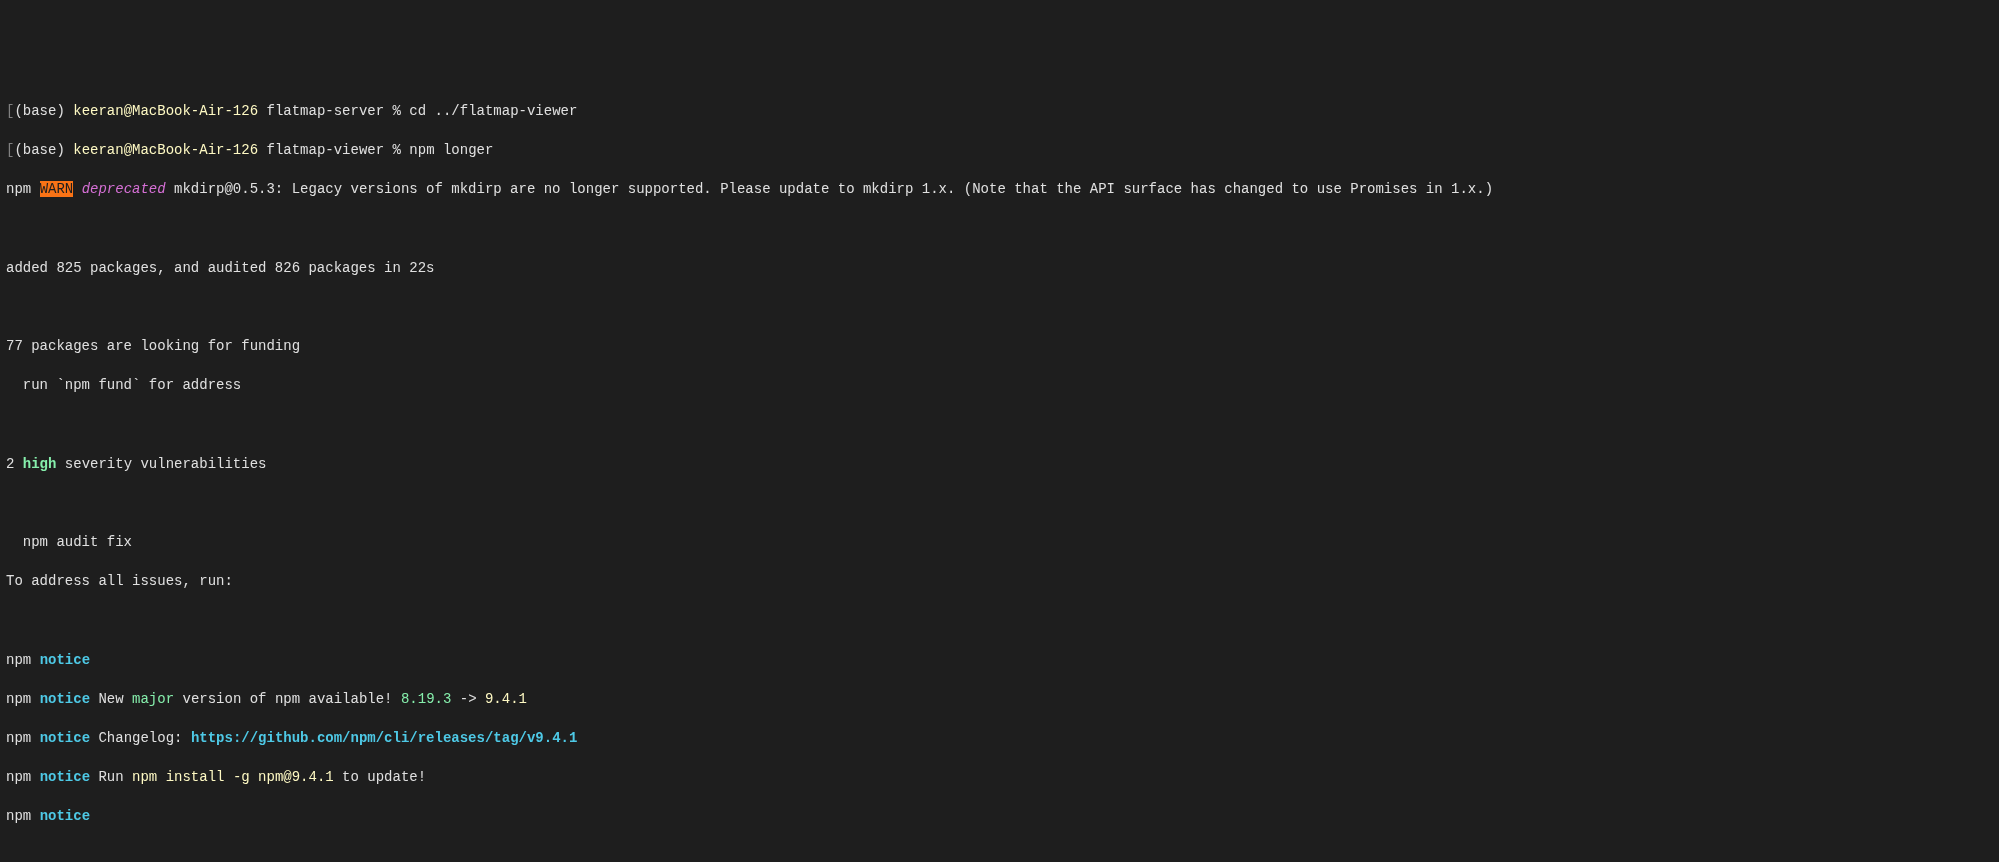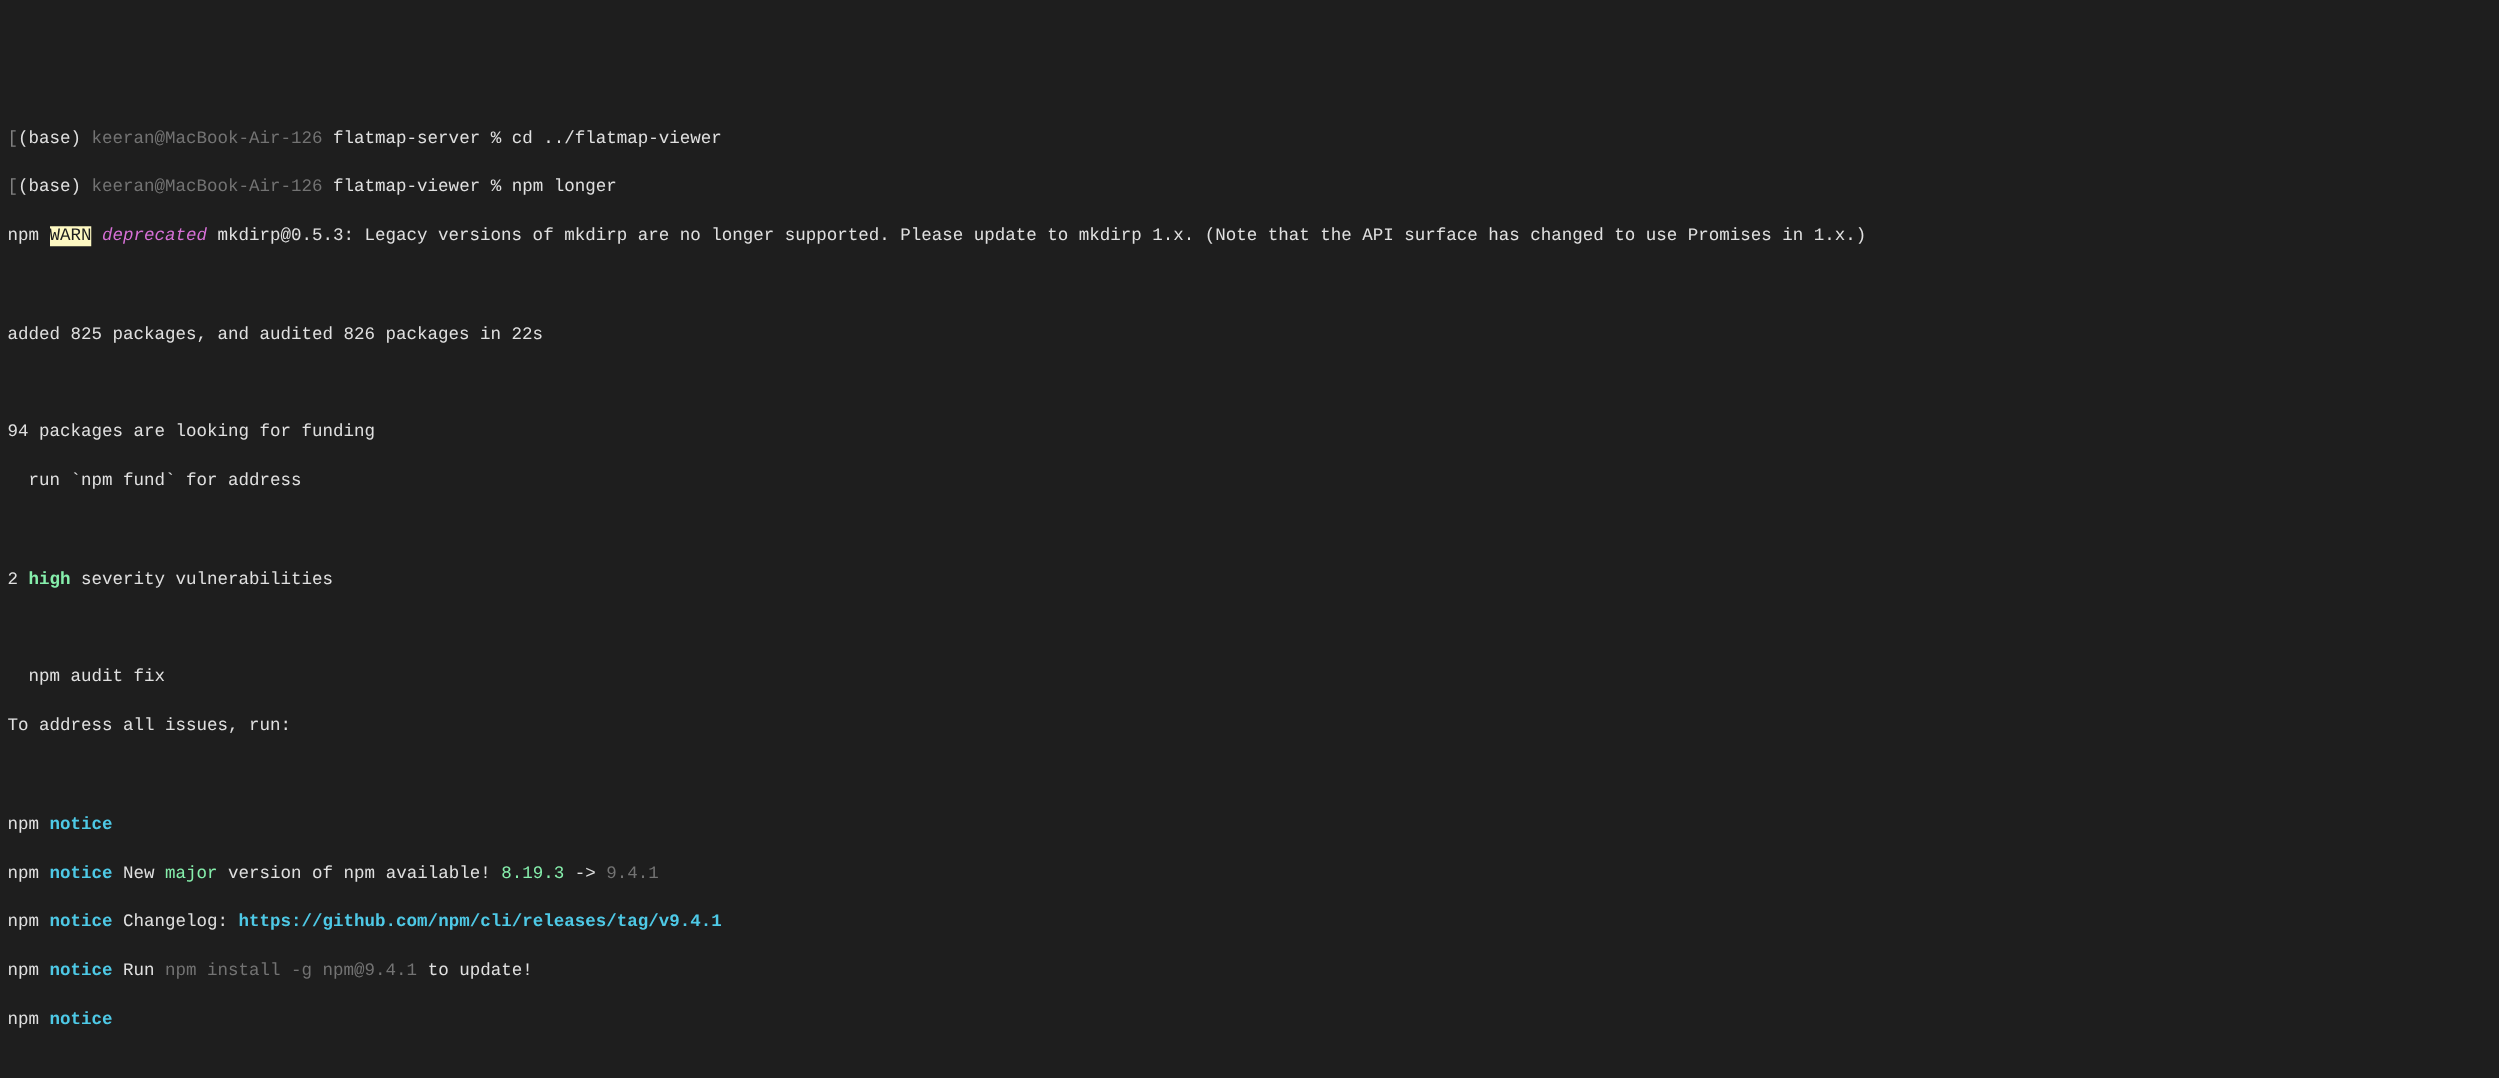--- a/index.html
+++ b/index.html
@@ -9,40 +9,40 @@
     font-family: 'Menlo', 'Monaco', 'Courier New', monospace;
     font-size: 14px;
     line-height: 1.4;
     padding: 4px 6px;
     white-space: pre;
     overflow-x: auto;
     min-width: 1999px;
   }
   .ln { display: block; }
   .dim { color: #808080; }
-  .green { color: #737373; }
+  .green { color: #fef9c3; }
   .cyan { color: #4ec9e6; font-weight: bold; }
   .red { color: #86efac; }
   .magenta { color: #d670d6; font-style: italic; }
-  .yellow-bg { background: #fef9c3; color: #1e1e1e; }
+  .yellow-bg { background: #f97316; color: #1e1e1e; }
   .bold { font-weight: bold; }
 </style>
 </head>
 <body>
 
 
 
 <div>
 <span class="ln"><span class="dim">[</span><span>(base)</span> <span class="green">keeran@MacBook-Air-126</span> <span>flatmap-server</span><span> % </span><span>cd ../flatmap-viewer</span></span>
 <span class="ln"><span class="dim">[</span><span>(base)</span> <span class="green">keeran@MacBook-Air-126</span> <span>flatmap-viewer</span><span> % </span><span>npm longer</span></span>
 <span class="ln"><span>npm</span> <span class="yellow-bg">WARN</span> <span class="magenta">deprecated</span><span> mkdirp@0.5.3: Legacy versions of mkdirp are no longer supported. Please update to mkdirp 1.x. (Note that the API surface has changed to use Promises in 1.x.)</span></span>
 <span class="ln"> </span>
 <span class="ln">added 825 packages, and audited 826 packages in 22s</span>
 <span class="ln"> </span>
-<span class="ln">94 packages are looking for funding</span>
+<span class="ln">77 packages are looking for funding</span>
 <span class="ln">  run `npm fund` for address</span>
 <span class="ln"> </span>
 <span class="ln"><span>2 </span><span class="red bold">high</span><span> severity vulnerabilities</span></span>
 <span class="ln"> </span>
 <span class="ln">  npm audit fix</span>
 <span class="ln">To address all issues, run:</span>
 <span class="ln"> </span>
 <span class="ln"><span>npm</span> <span class="cyan">notice</span></span>
 <span class="ln"><span>npm</span> <span class="cyan">notice</span> <span>New </span><span class="red">major</span><span> version of npm available! </span><span class="red">8.19.3</span><span> -&gt; </span><span class="green">9.4.1</span></span>
 <span class="ln"><span>npm</span> <span class="cyan">notice</span> <span>Changelog: </span><span class="cyan">https://github.com/npm/cli/releases/tag/v9.4.1</span></span>

